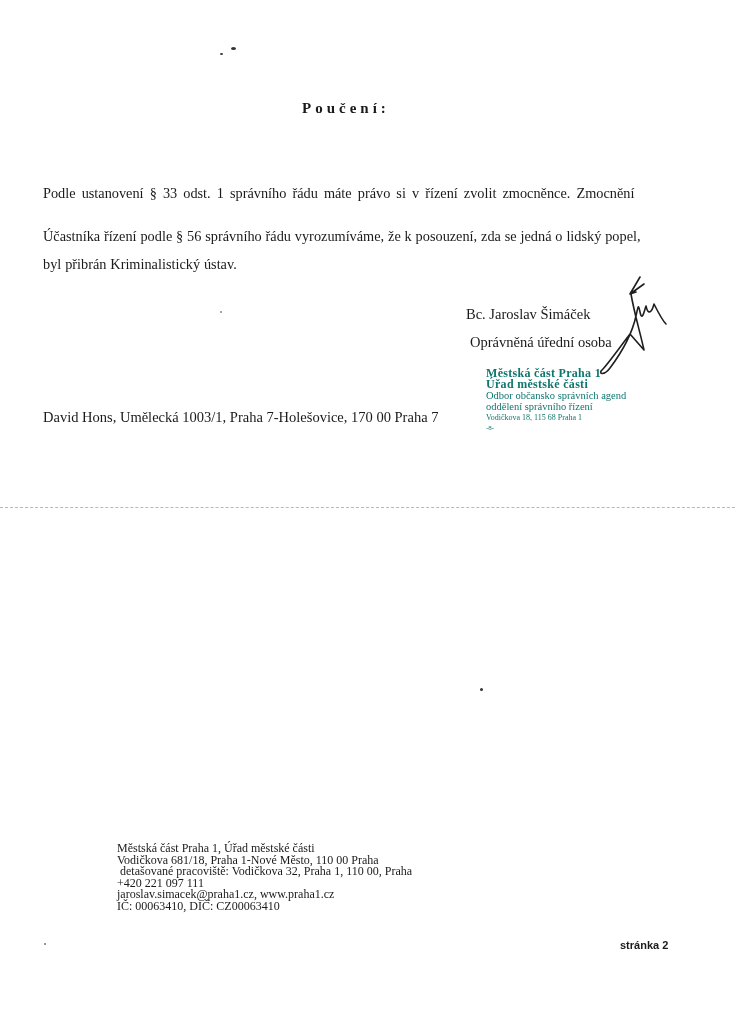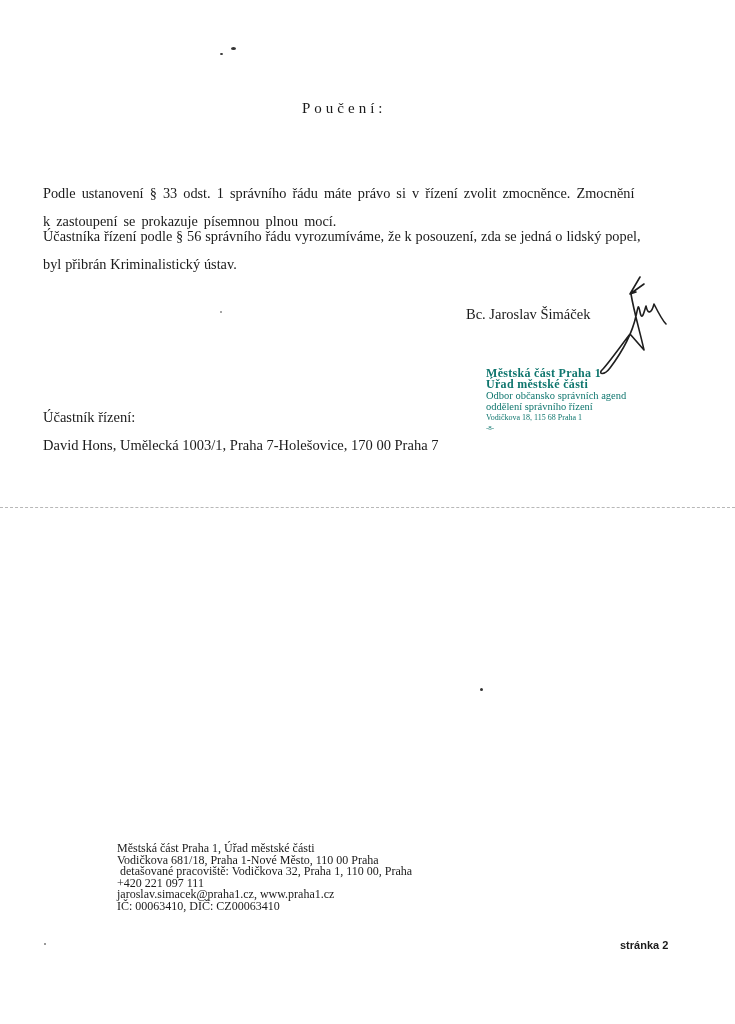--- a/index.html
+++ b/index.html
@@ -1,21 +1,21 @@
 <!DOCTYPE html>
 <html><head>
 <meta charset="utf-8">
 <style>
   html, body { margin: 0; padding: 0; }
   body {
     width: 735px; height: 1024px; background: #ffffff; position: relative; overflow: hidden;
     font-family: "Liberation Serif", "DejaVu Serif", serif; color: #1a1a1a;
   }
   .abs { position: absolute; }
-  .heading { left: 302px; top: 100px; font-size: 15px; font-weight: normal; letter-spacing: 4px; }
+  .heading { left: 302px; top: 100px; font-size: 15px; font-weight: bold; letter-spacing: 4px; }
   .para { left: 43px; font-size: 14.3px; line-height: 28px; width: 670px; }
   .p1 { top: 147px; word-spacing: 2.5px; margin-top: 32px; }
   .p2 { top: 222px; word-spacing: 0.3px; }
   .signer { left: 466px; top: 300px; font-size: 14.5px; line-height: 28px; }
   .signer .title { margin-left: 4px; }
   .stamp { left: 486px; top: 368px; width: 186px; color: #0f766e; line-height: 11px; }
   .stamp .l1, .stamp .l2 { font-weight: bold; font-size: 12px; letter-spacing: 0.3px; }
   .stamp .l3, .stamp .l4 { font-size: 10.5px; }
   .stamp .l5 { font-size: 8px; }
   .stamp .l6 { font-size: 7px; }
@@ -27,47 +27,46 @@
   .signature { left: 600px; top: 272px; width: 110px; height: 110px; }
   .speck { position: absolute; background: #333; border-radius: 50%; }
 </style>
 </head>
 <body>
 
 <div class="abs heading">Poučení:</div>
 
 <div class="abs para p1">
   <div>Podle ustanovení § 33 odst. 1 správního řádu máte právo si v řízení zvolit zmocněnce. Zmocnění</div>
-  <div>k zastoupení se prokazuje písemnou plnou mocí.</div>
 </div>
 
 <div class="abs para p2">
   <div>Účastníka řízení podle § 56 správního řádu vyrozumíváme, že k posouzení, zda se jedná o lidský popel,</div>
   <div>byl přibrán Kriminalistický ústav.</div>
 </div>
 
 <div class="abs signer">
   <div>Bc. Jaroslav Šimáček</div>
+  <div class="title">Oprávněná úřední osoba</div>
 </div>
 
 <svg class="abs signature" viewBox="0 0 110 110">
   <path d="M40 5 L30 22 L44 12 M30 22 L36 20 M31 22 C34 40 40 60 44 78 L30 62 C20 75 8 92 2 98 C-2 102 4 104 10 96 C22 80 32 62 36 44 C38 36 38 30 40 40 C42 50 44 40 46 34 C48 44 52 40 54 32 C58 40 62 48 66 52" fill="none" stroke="#1f1f1f" stroke-width="1.6" stroke-linecap="round" stroke-linejoin="round"></path>
 </svg>
 
 <div class="abs stamp">
   <div class="l1">Městská část Praha 1</div>
   <div class="l2">Úřad městské části</div>
   <div class="l3">Odbor občansko správních agend</div>
   <div class="l4">oddělení správního řízení</div>
   <div class="l5">Vodičkova 18, 115 68 Praha 1</div>
   <div class="l6">-8-</div>
 </div>
 
 <div class="abs participant">
-  <div>Účastník řízení:</div>
   <div>David Hons, Umělecká 1003/1, Praha 7-Holešovice, 170 00  Praha 7</div>
 </div>
 
 <div class="abs divider"></div>
 
 <div class="abs footer">
   <div>Městská část Praha 1, Úřad městské části</div>
   <div>Vodičkova 681/18, Praha 1-Nové Město, 110 00  Praha</div>
   <div class="indent">detašované pracoviště: Vodičkova 32, Praha 1, 110 00, Praha</div>
   <div>+420 221 097 111</div>

